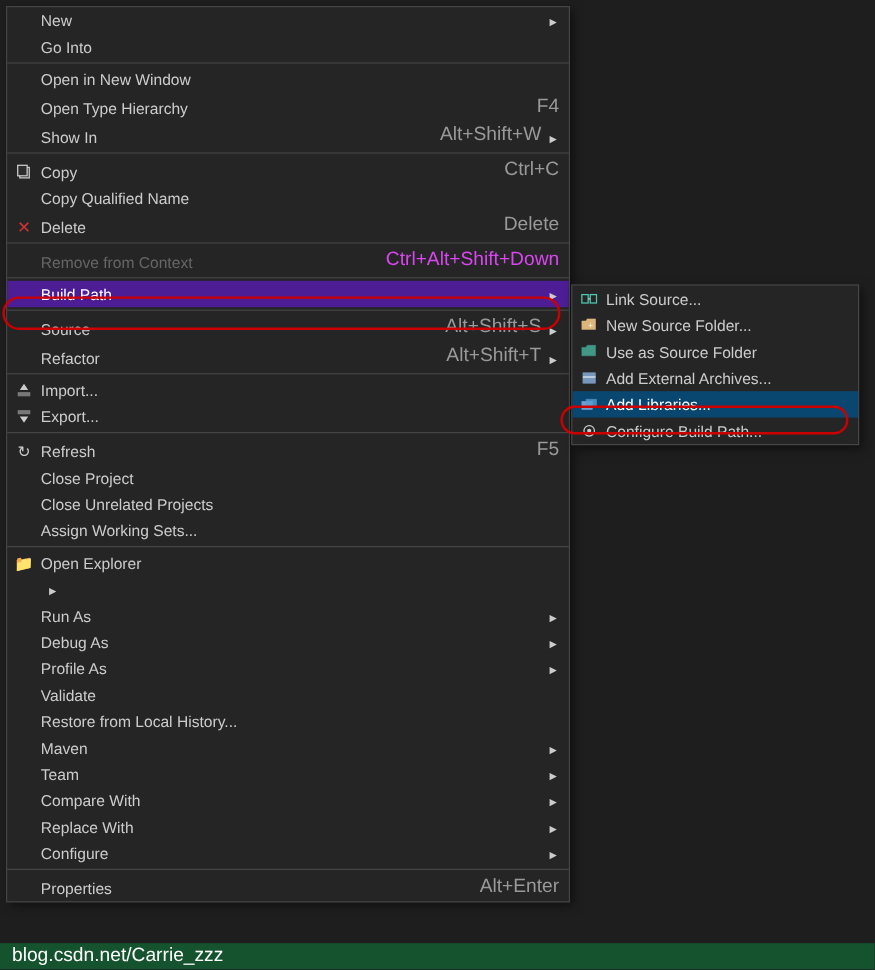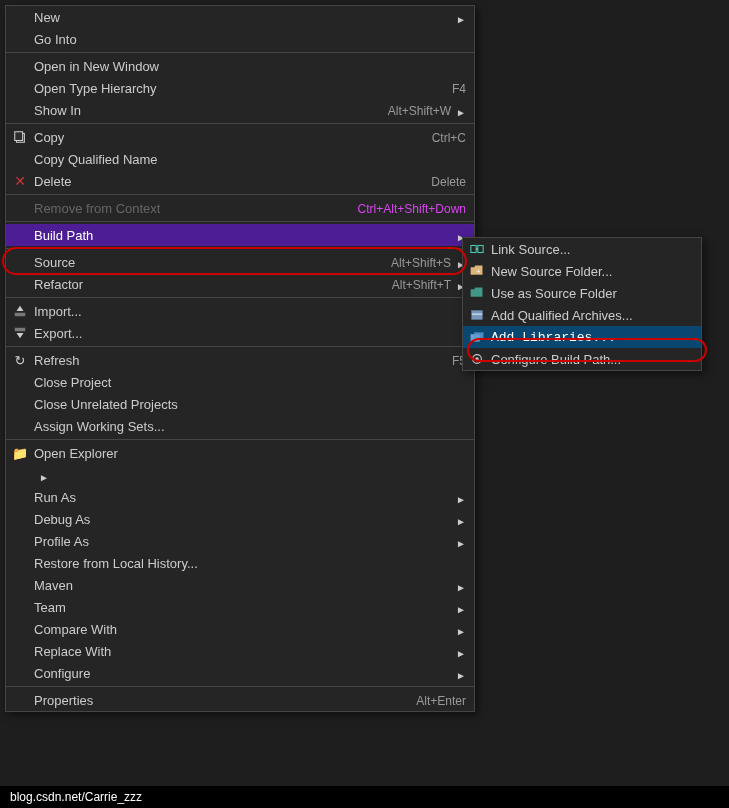--- a/index.html
+++ b/index.html
@@ -24,23 +24,23 @@
       padding: 10px 20px;
       line-height: 1.6;
     }
 
     
     .url-bar {
       position: absolute;
       bottom: 0;
       left: 0; right: 0;
       height: 22px;
-      background: #000000;
+      background: #14532d;
       color: white;
-      font-size: 12px;
+      font-size: 16px;
       padding: 2px 10px;
       display: flex;
       align-items: center;
     }
 
     
     .context-menu {
       position: absolute;
       top: 5px;
       left: 5px;
@@ -66,21 +66,21 @@
       color: white;
     }
     .menu-item.disabled {
       color: #666666;
     }
     .menu-item .label {
       flex: 1;
     }
     .menu-item .shortcut {
       color: #999999;
-      font-size: 12px;
+      font-size: 16px;
       margin-left: 20px;
     }
     .menu-item .arrow {
       color: #cccccc;
       font-size: 10px;
       margin-left: 5px;
     }
     .menu-item .icon {
       position: absolute;
       left: 6px;
@@ -93,34 +93,33 @@
     }
     .menu-separator {
       height: 1px;
       background: #454545;
       margin: 2px 0;
     }
 
     
     .submenu {
       position: absolute;
-      left: 462px;
+      left: 476px;
       top: 237px;
       width: 240px;
       background: #252526;
       border: 1px solid #454545;
       box-shadow: 3px 3px 8px rgba(0,0,0,0.5);
       z-index: 101;
     }
     .submenu .menu-item {
       padding: 3px 8px 3px 28px;
     }
     .submenu .menu-item.highlighted {
       background: #094771;
-      font-family: Liberation Mono, monospace;
     }
 
     .menu-item .icon svg {
       width: 14px;
       height: 14px;
     }
   </style>
 </head>
 <body>
 
@@ -249,20 +248,23 @@
   </div>
   <div class="menu-item">
     <span class="label">Debug As</span>
     <span class="arrow">►</span>
   </div>
   <div class="menu-item">
     <span class="label">Profile As</span>
     <span class="arrow">►</span>
   </div>
   <div class="menu-item">
+    <span class="label">Validate</span>
+  </div>
+  <div class="menu-item">
     <span class="label">Restore from Local History...</span>
   </div>
   <div class="menu-item">
     <span class="label">Maven</span>
     <span class="arrow">►</span>
   </div>
   <div class="menu-item">
     <span class="label">Team</span>
     <span class="arrow">►</span>
   </div>
@@ -313,21 +315,21 @@
     </span>
     <span class="label">Use as Source Folder</span>
   </div>
   <div class="menu-item">
     <span class="icon">
       <svg viewBox="0 0 16 16" fill="none">
           <rect x="2" y="3" width="12" height="10" fill="#8cb4e2" stroke="#8cb4e2" stroke-width="0.5" opacity="0.8"></rect>
           <line x1="2" y1="7" x2="14" y2="7" stroke="white" stroke-width="1"></line>
         </svg>
     </span>
-    <span class="label">Add Qualified Archives...</span>
+    <span class="label">Add External Archives...</span>
   </div>
   <div class="menu-item highlighted">
     <span class="icon">
       <svg viewBox="0 0 16 16" fill="none">
           <rect x="1" y="5" width="10" height="8" fill="#8cb4e2" stroke="#8cb4e2" stroke-width="0.5" opacity="0.8"></rect>
           <rect x="5" y="3" width="10" height="8" fill="#5a9fd4" stroke="#5a9fd4" stroke-width="0.5" opacity="0.8"></rect>
         </svg>
     </span>
     <span class="label">Add Libraries...</span>
   </div>

